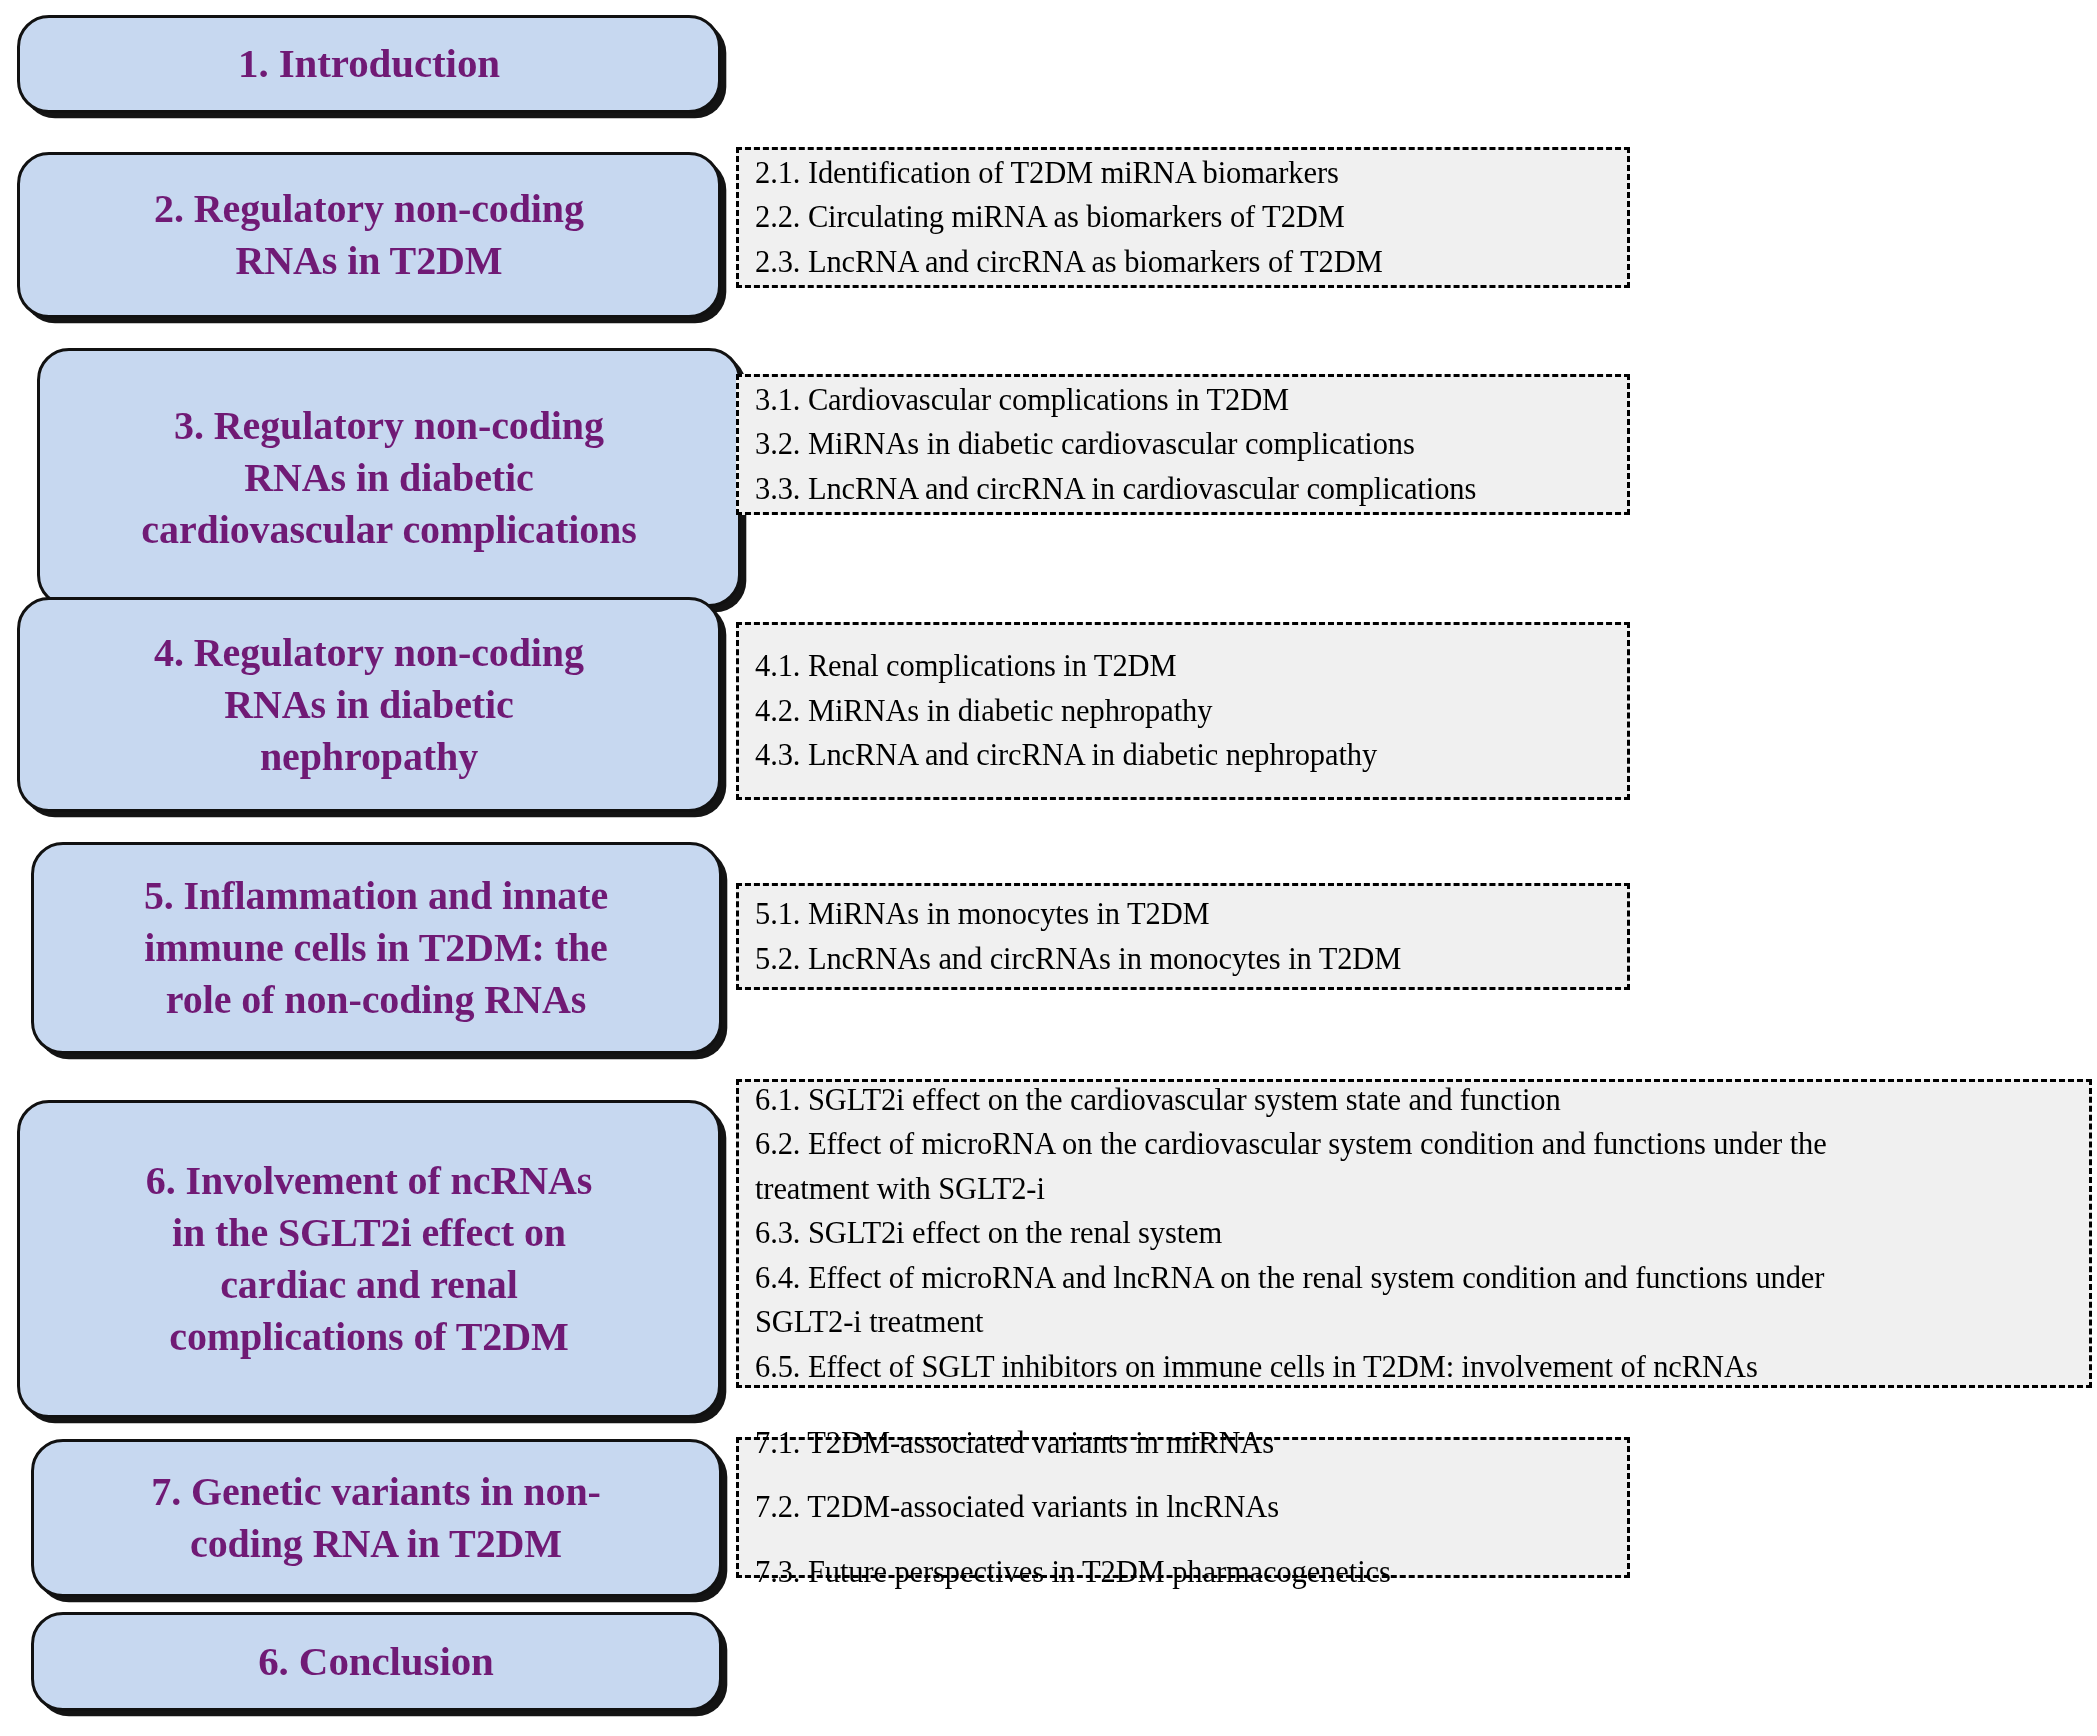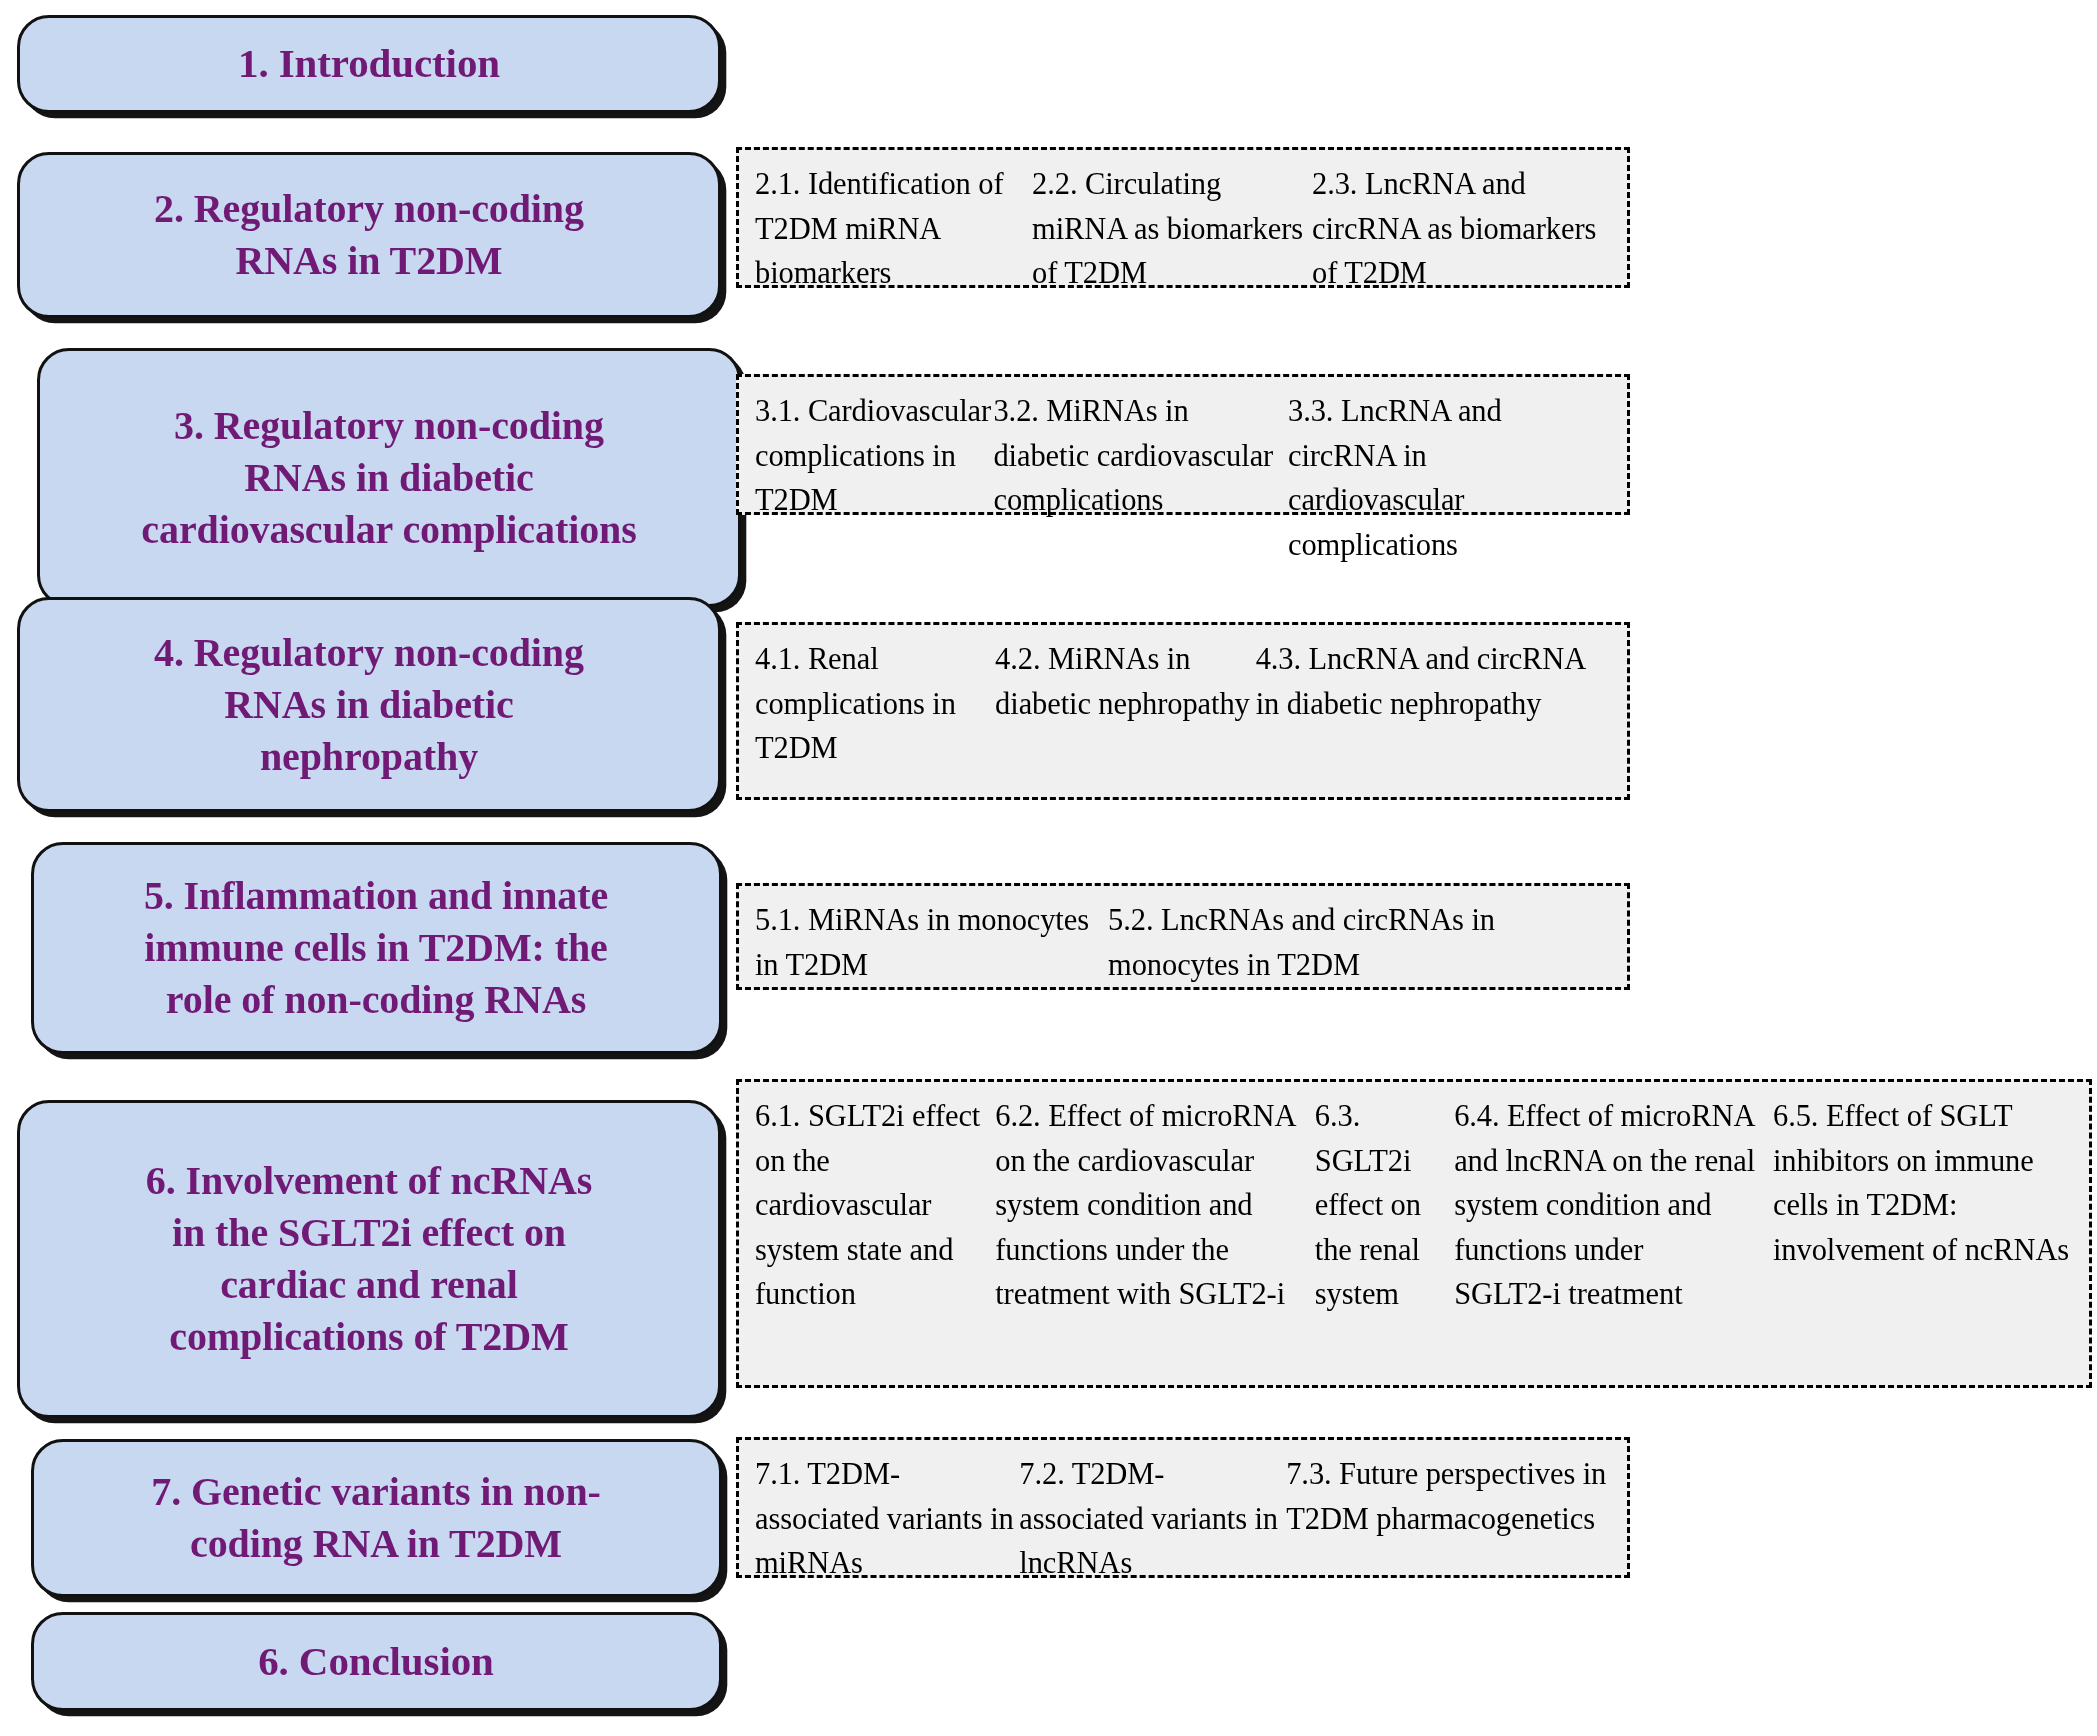--- a/index.html
+++ b/index.html
@@ -43,20 +43,21 @@
     white-space: pre-line;
   }
 
   
   .sub-box {
     position: absolute;
     box-sizing: border-box;
     background: #f0f0f0;
     border: 3.3px dashed #000000;
     display: flex;
+    flex-direction: column;
     justify-content: center;
     padding: 12px 17px 12px 16px;
   }
   .sub-line {
     font-size: 30.5px;
     line-height: 1.46;
     color: #000000;
     font-weight: normal;
     white-space: pre-line;
     letter-spacing: -0.1px;
@@ -126,21 +127,21 @@
     <div class="sub-line">6.3. SGLT2i effect on the renal system</div>
     <div class="sub-line">6.4. Effect of microRNA and lncRNA on the renal system condition and functions under
 SGLT2-i treatment</div>
     <div class="sub-line">6.5. Effect of SGLT inhibitors on immune cells in T2DM: involvement of ncRNAs</div>
   </div>
 
   <div class="sec-box" style="left:30.5px; top:1439px; width:691px; height:158px;">
     <span class="lbl">7. Genetic variants in non-
 coding RNA in T2DM</span>
   </div>
-  <div class="sub-box" style="left:736px; top:1437px; width:894px; height:141px;">
+  <div class="sub-box" style="left:736px; top:1437px; width:894px; height:141px;gap:20px;">
     <div class="sub-line">7.1. T2DM-associated variants in miRNAs</div>
     <div class="sub-line">7.2. T2DM-associated variants in lncRNAs</div>
     <div class="sub-line">7.3. Future perspectives in T2DM pharmacogenetics</div>
   </div>
 
   <div class="sec-box" style="left:30.5px; top:1612px; width:691px; height:99px; font-size:41px;">
     <span class="lbl">6. Conclusion</span>
   </div>
 
 </div>

